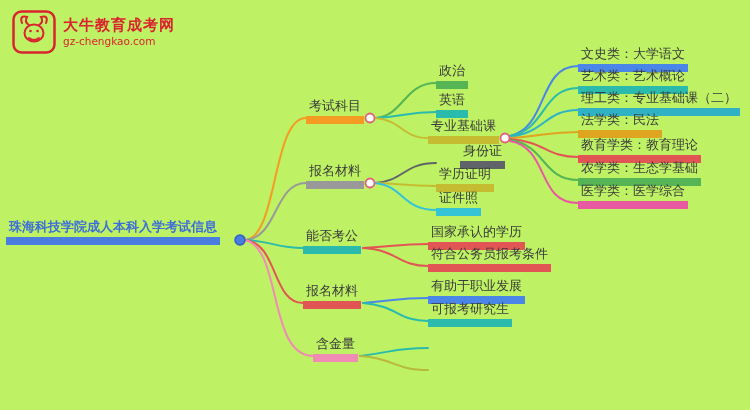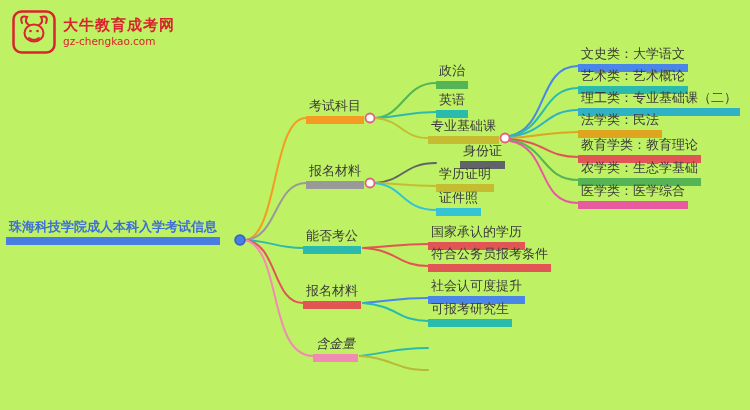--- a/index.html
+++ b/index.html
@@ -96,18 +96,18 @@
   <div class="node" style="left:306px;top:163px;border-color:#999999;">报名材料</div>
   <div class="node" style="left:436px;top:143px;border-color:#606468;margin-left:24px;">身份证</div>
   <div class="node" style="left:436px;top:166px;border-color:#c6bc31;">学历证明</div>
   <div class="node" style="left:436px;top:190px;border-color:#35c3d6;">证件照</div>
 
   <div class="node" style="left:303px;top:228px;border-color:#2bbbad;">能否考公</div>
   <div class="node" style="left:428px;top:224px;border-color:#e25555;">国家承认的学历</div>
   <div class="node" style="left:428px;top:246px;border-color:#e25555;">符合公务员报考条件</div>
 
   <div class="node" style="left:303px;top:283px;border-color:#e25555;">报名材料</div>
-  <div class="node" style="left:428px;top:278px;border-color:#4a86e8;">社会认可度提升</div>
+  <div class="node" style="left:428px;top:278px;border-color:#4a86e8;">有助于职业发展</div>
   <div class="node" style="left:428px;top:301px;border-color:#2bbbad;">可报考研究生</div>
 
-  <div class="node" style="left:313px;top:336px;border-color:#f08bb4;font-style:italic;">含金量</div>
+  <div class="node" style="left:313px;top:336px;border-color:#f08bb4;">含金量</div>
 
 </div>
 
 </body></html>

